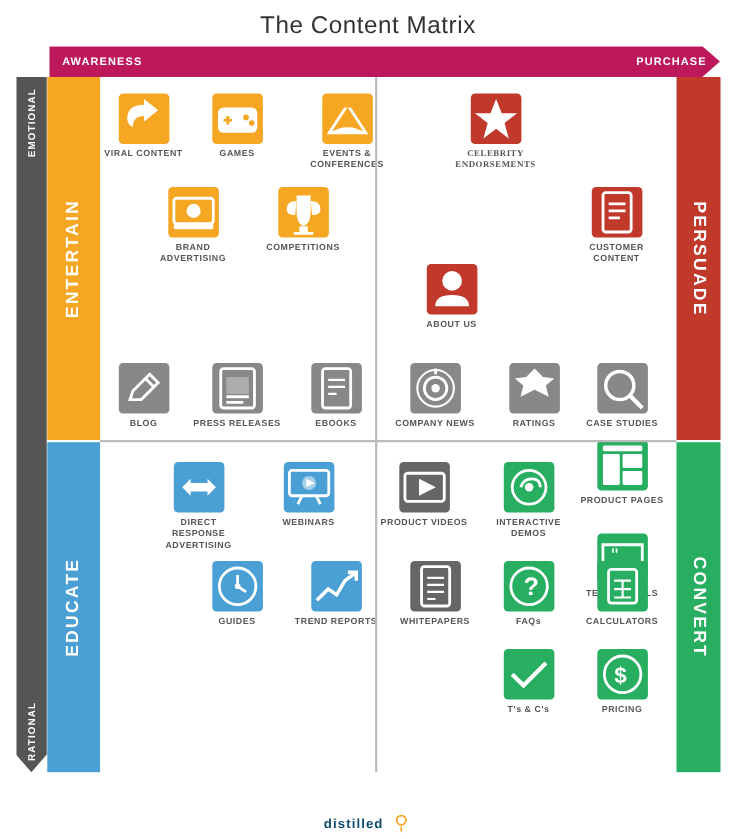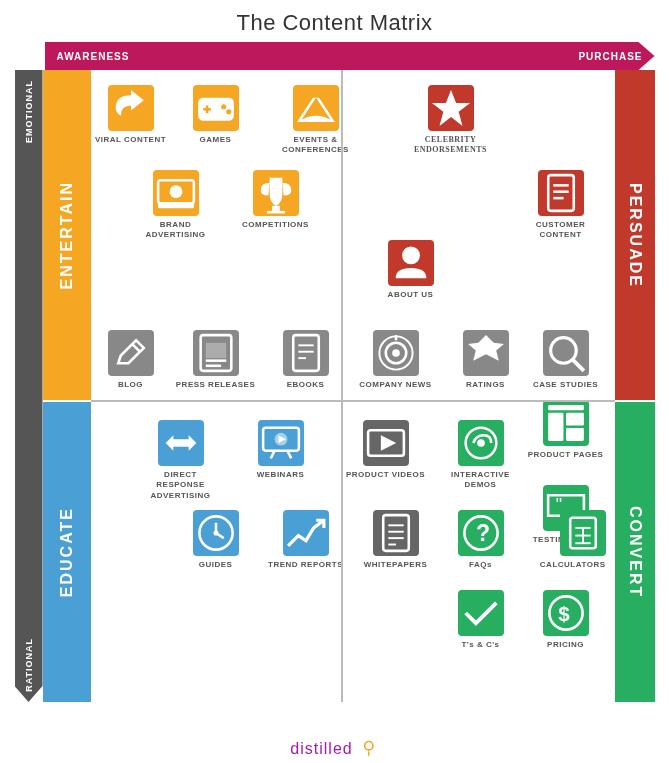--- a/index.html
+++ b/index.html
@@ -227,23 +227,23 @@
     .footer {
       position: absolute;
       bottom: 4px;
       left: 50%;
       transform: translateX(-50%);
       display: flex;
       align-items: center;
       gap: 6px;
     }
     .footer-text {
-      font-size: 16px;
-      color: #a21caf;
-      font-weight: 400;
+      font-size: 12px;
+      color: #0c4a6e;
+      font-weight: 700;
       letter-spacing: 1px;
     }
     .footer-logo {
       width: 20px;
       height: 20px;
     }
   </style>
 </head>
 <body>
 
@@ -559,21 +559,21 @@
           <div class="item-icon">
             <div class="icon-box" style="background: rgb(39, 174, 96);">
               <svg viewBox="0 0 36 36" fill="white">
                 <circle cx="18" cy="18" r="13" fill="none" stroke="white" stroke-width="2"></circle>
                 <text x="14" y="24" font-size="18" fill="white" font-weight="bold">?</text>
               </svg>
             </div>
           </div>
           <div class="item-label">FAQs</div>
         </div>
-        <div class="item" style="left: 435px; top: 440px; align-items: flex-end;">
+        <div class="item" style="left: 435px; top: 440px;">
           <div class="item-icon">
             <div class="icon-box" style="background: rgb(39, 174, 96);">
               <svg viewBox="0 0 36 36" fill="white">
                 <rect x="8" y="6" width="20" height="24" rx="2" fill="none" stroke="white" stroke-width="2"></rect>
                 <line x1="12" y1="14" x2="24" y2="14" stroke="white" stroke-width="1.5"></line>
                 <line x1="12" y1="20" x2="24" y2="20" stroke="white" stroke-width="1.5"></line>
                 <line x1="18" y1="14" x2="18" y2="26" stroke="white" stroke-width="1.5"></line>
                 <line x1="12" y1="26" x2="24" y2="26" stroke="white" stroke-width="1.5"></line>
               </svg>
             </div>

